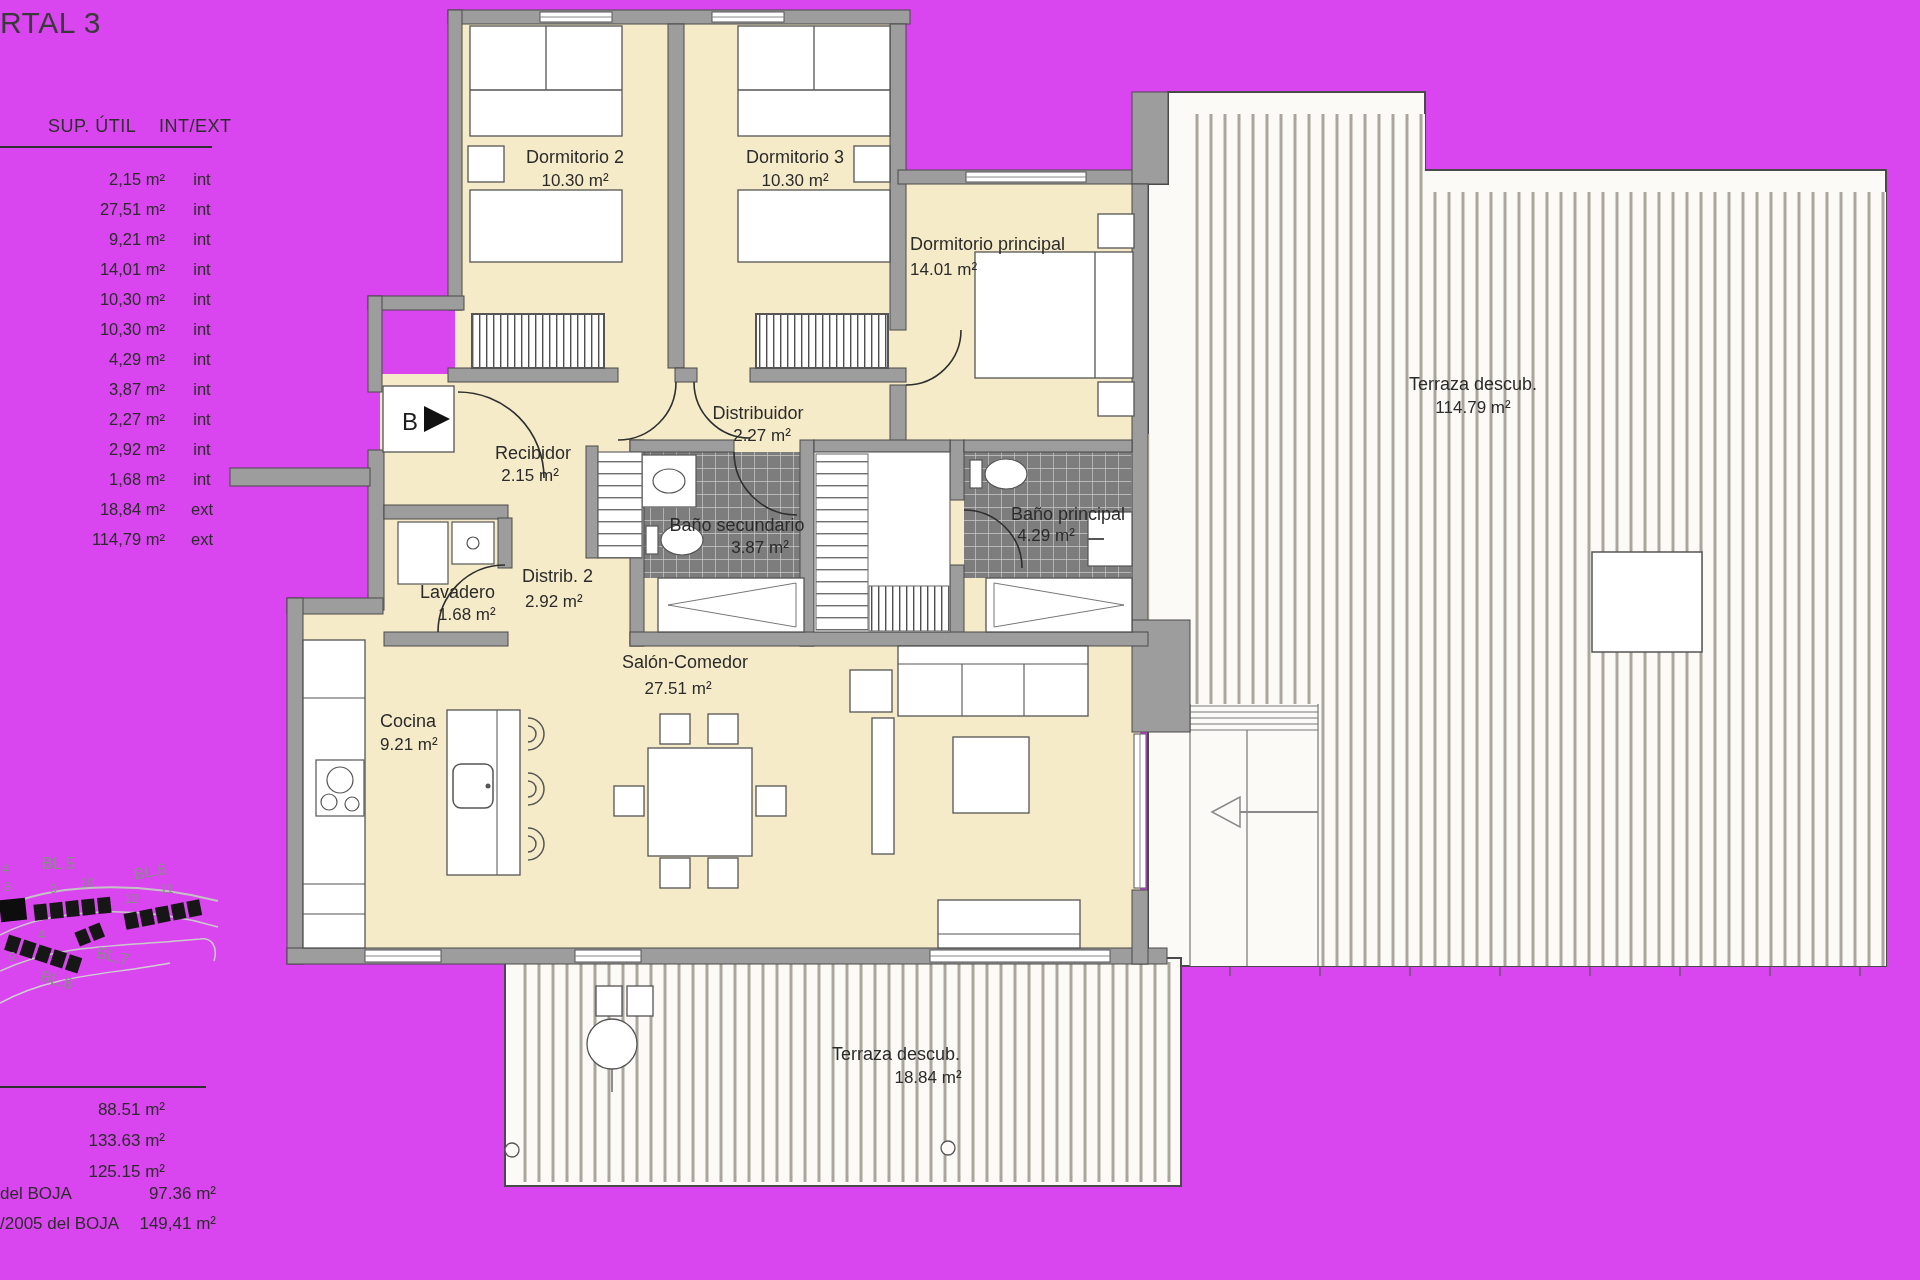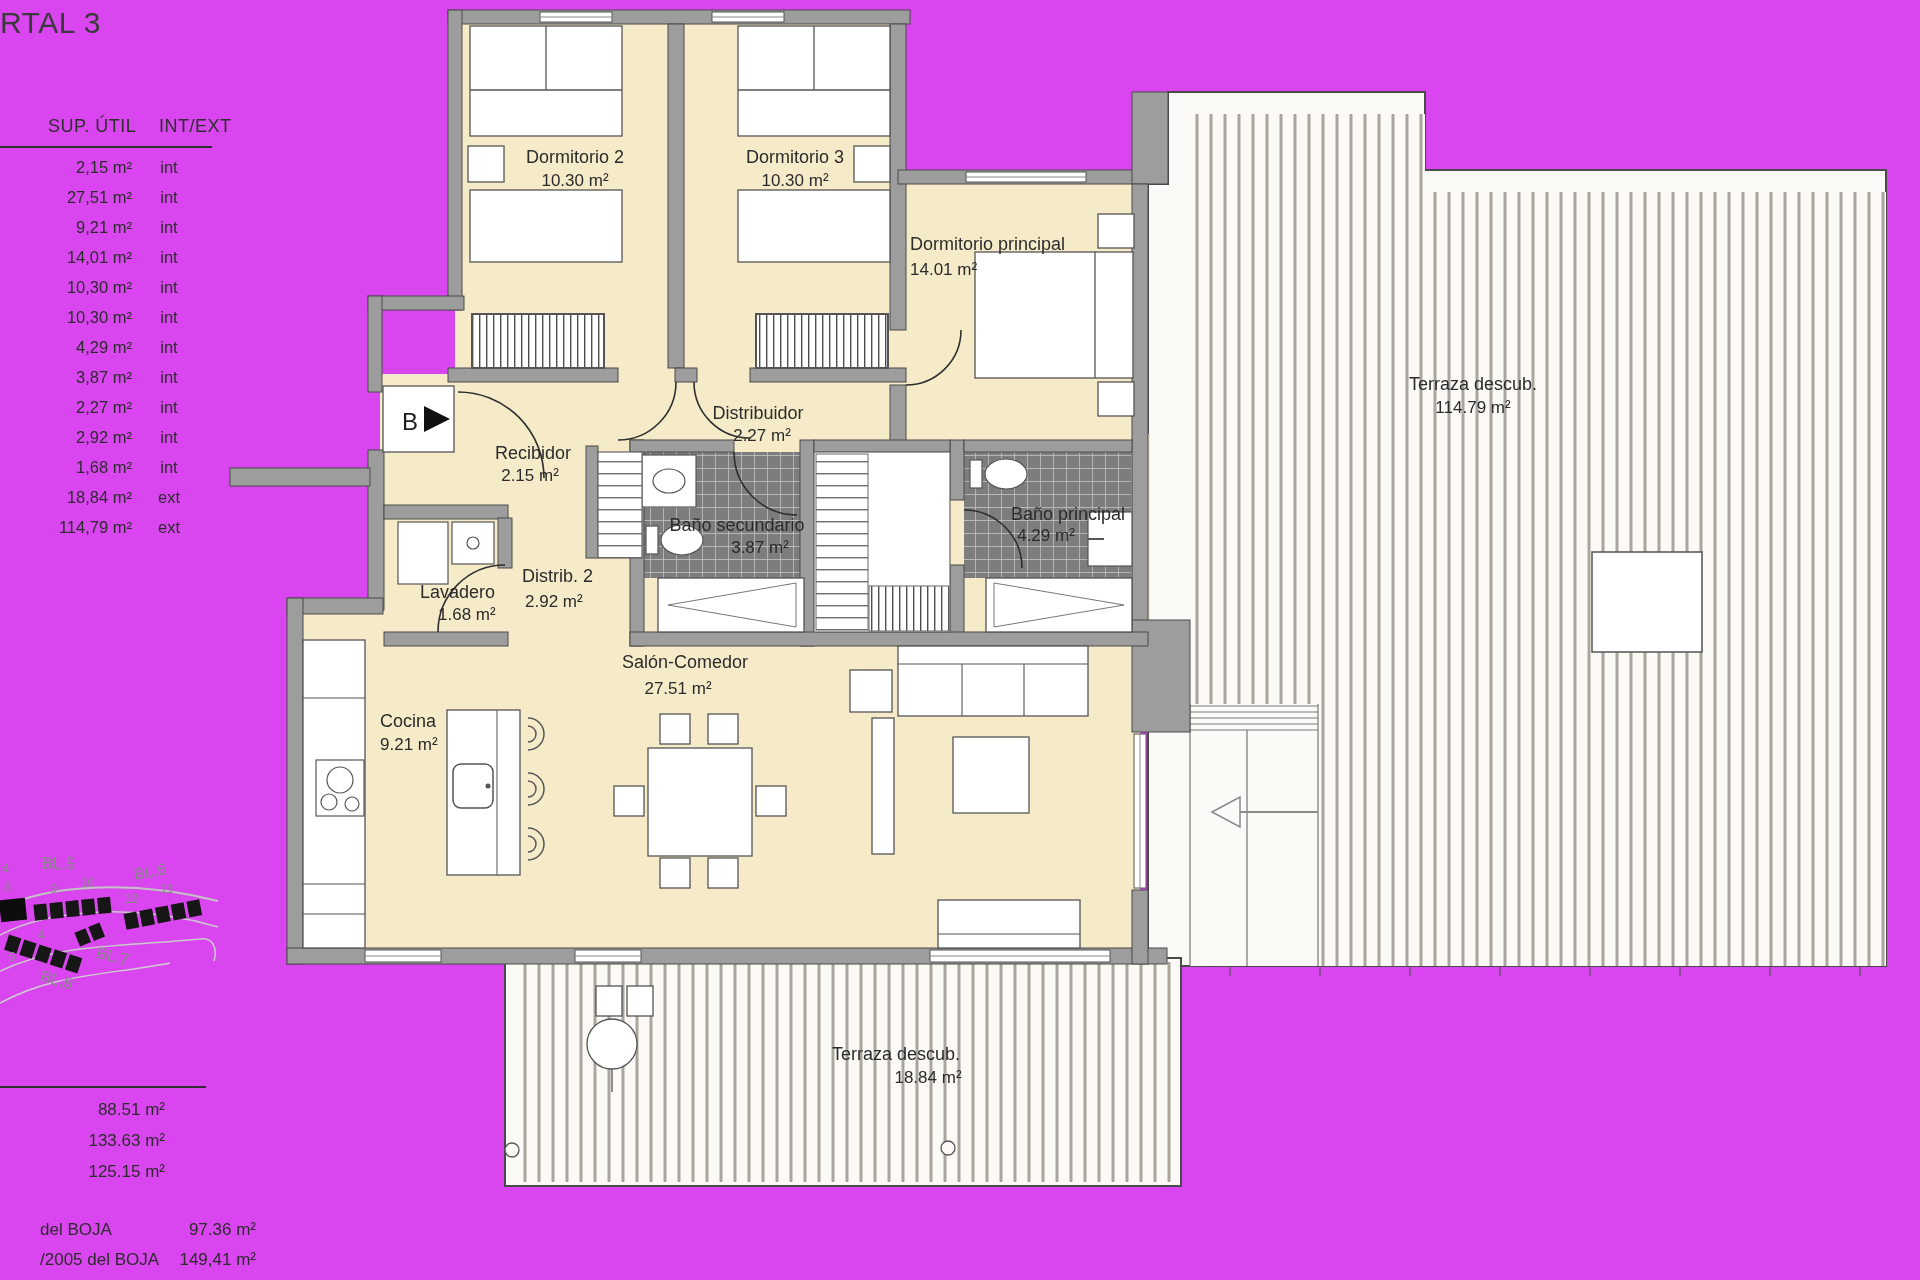--- a/index.html
+++ b/index.html
@@ -30,21 +30,21 @@
   <div class="abs" style="left:0;top:8;">
     <div class="title-line">RTAL 3</div>
   </div>
 
   <div class="abs tbl-head" style="left:28px;top:116px;margin-left:20px;">
     <span>SUP. ÚTIL</span>
     <span style="margin-left:18px;">INT/EXT</span>
   </div>
   <div class="abs rule" style="left:0;top:146px;width:212px;"></div>
 
-  <div class="abs area-grid" style="left:0;top:152px;">
+  <div class="abs area-grid" style="left:0;top:164px;padding-left:33px;">
     <span class="v">2,15 m²</span>
       <span class="t">int</span>
     <span class="v">27,51 m²</span>
       <span class="t">int</span>
     <span class="v">9,21 m²</span>
       <span class="t">int</span>
     <span class="v">14,01 m²</span>
       <span class="t">int</span>
     <span class="v">10,30 m²</span>
       <span class="t">int</span>
@@ -116,21 +116,21 @@
     <text class="map-lbl" x="40" y="142" style="font-size:16px" transform="rotate(16 55 138)">BL.8</text>
   </svg>
 
   <div class="abs rule" style="left:0;top:1086px;width:206px;"></div>
   <div class="abs totals" style="left:0;top:1094px;padding-left:27px;">
     <div>88.51 m²</div>
     <div>133.63 m²</div>
     <div>125.15 m²</div>
   </div>
 
-  <div class="abs" style="left:0;top:1216px;margin-left:40px;">
+  <div class="abs" style="left:0;top:1180px;">
     <div class="boja-row">
       <span class="lbl">del BOJA</span>
       <span class="val">97.36 m²</span>
     </div>
     <div class="boja-row">
       <span class="lbl">/2005 del BOJA</span>
       <span class="val">149,41 m²</span>
     </div>
   </div>
 

